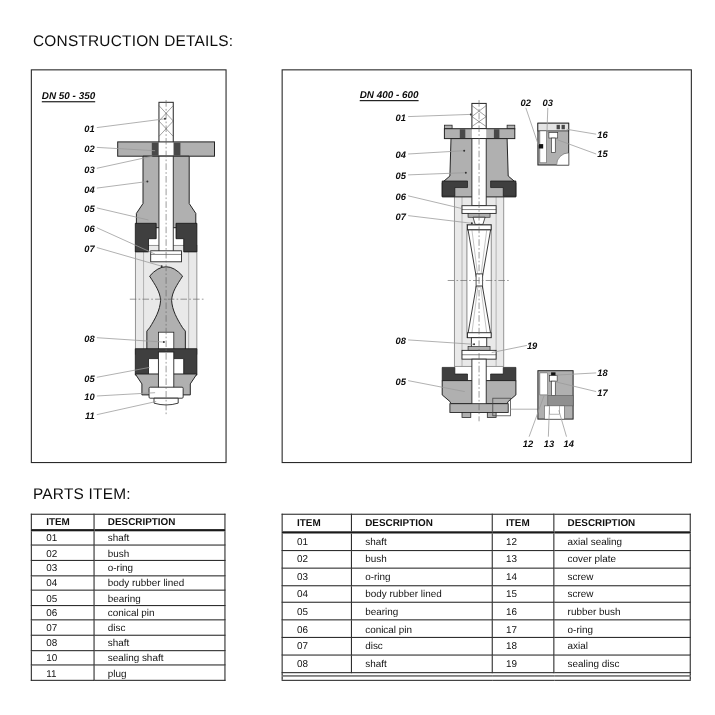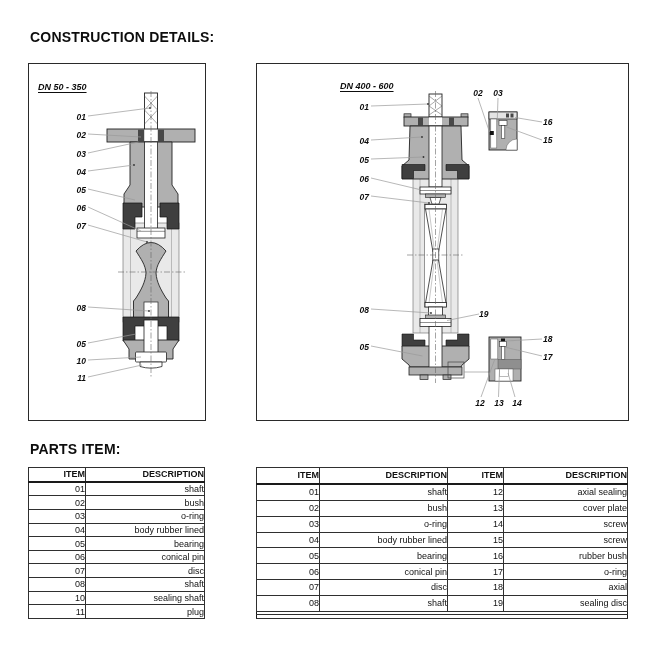--- a/index.html
+++ b/index.html
@@ -1,30 +1,30 @@
 <!DOCTYPE html>
 <html><head>
 <meta charset="utf-8">
 <style>
   html,body{margin:0;padding:0;background:#fff;}
   .page{position:relative;width:650px;height:650px;background:#ffffff;overflow:hidden;
         font-family:"Liberation Sans",sans-serif;color:#111;}
-  .title{position:absolute;font-size:14px;font-weight:bold;letter-spacing:.2px;color:#0d0d0d;}
+  .title{position:absolute;font-size:14px;font-weight:normal;letter-spacing:.2px;color:#0d0d0d;}
   .panel{position:absolute;border:1.2px solid #2a2a2a;background:#fff;font-style:italic;}
   .panel-left{left:28px;top:63px;width:176px;height:356px;}
   .panel-right{left:256px;top:63px;width:371px;height:356px;}
   .panel svg{position:absolute;left:0;top:0;}
   .dn-label{position:absolute;font-size:9px;font-weight:bold;text-decoration:underline;
             text-underline-offset:2px;white-space:nowrap;color:#0d0d0d;}
   .co{position:absolute;width:16px;font-size:8.5px;font-weight:bold;line-height:10px;color:#0d0d0d;}
   .co.r{text-align:right;} .co.c{text-align:center;} .co.l{text-align:left;}
   .ptable{position:absolute;border-collapse:collapse;table-layout:fixed;
           border:1.5px solid #1a1a1a;background:#fff;}
   .ptable td,.ptable th{border:1px solid #2f2f2f;font-size:9px;line-height:10px;
-          padding:1px 0 1px 12px;text-align:right;vertical-align:middle;
+          padding:1px 0 1px 12px;text-align:left;vertical-align:middle;
           overflow:hidden;white-space:nowrap;}
   .ptable th{font-weight:bold;border-bottom:2px solid #1a1a1a;}
   .ptable td.item,.ptable th.item{padding-left:13px;}
   .ptable td.empty{border-left:none;border-right:none;}
   .tbl-left{left:28px;top:467px;width:176px;height:152px;}
   .tbl-right{left:256px;top:467px;width:371px;height:152px;}
 </style>
 </head>
 <body>
 
@@ -236,21 +236,21 @@
           <path d="M514 396 L507 372"></path>
       </g>
       <g fill="#333">
         <circle cx="427" cy="103" r="0.9"></circle>
           <circle cx="421" cy="136" r="0.9"></circle>
         <circle cx="422.5" cy="156" r="0.9"></circle>
           <circle cx="428" cy="202" r="0.9"></circle>
         <circle cx="430" cy="312" r="0.9"></circle>
       </g>
     </svg>
-    <div class="dn-label" style="left:83px;top:17px;">DN 400 - 600</div>
+    <div class="dn-label" style="left:70px;top:17px;">DN 400 - 600</div>
     <div class="co r" style="left:96px;top:38px;">01</div>
     <div class="co c" style="left:213px;top:24px;">02</div>
     <div class="co c" style="left:233px;top:24px;">03</div>
     <div class="co l" style="left:286px;top:53px;">16</div>
     <div class="co l" style="left:286px;top:71px;">15</div>
     <div class="co r" style="left:96px;top:72px;">04</div>
     <div class="co r" style="left:96px;top:91px;">05</div>
     <div class="co r" style="left:96px;top:110px;">06</div>
     <div class="co r" style="left:96px;top:128px;">07</div>
     <div class="co r" style="left:96px;top:241px;">08</div>

